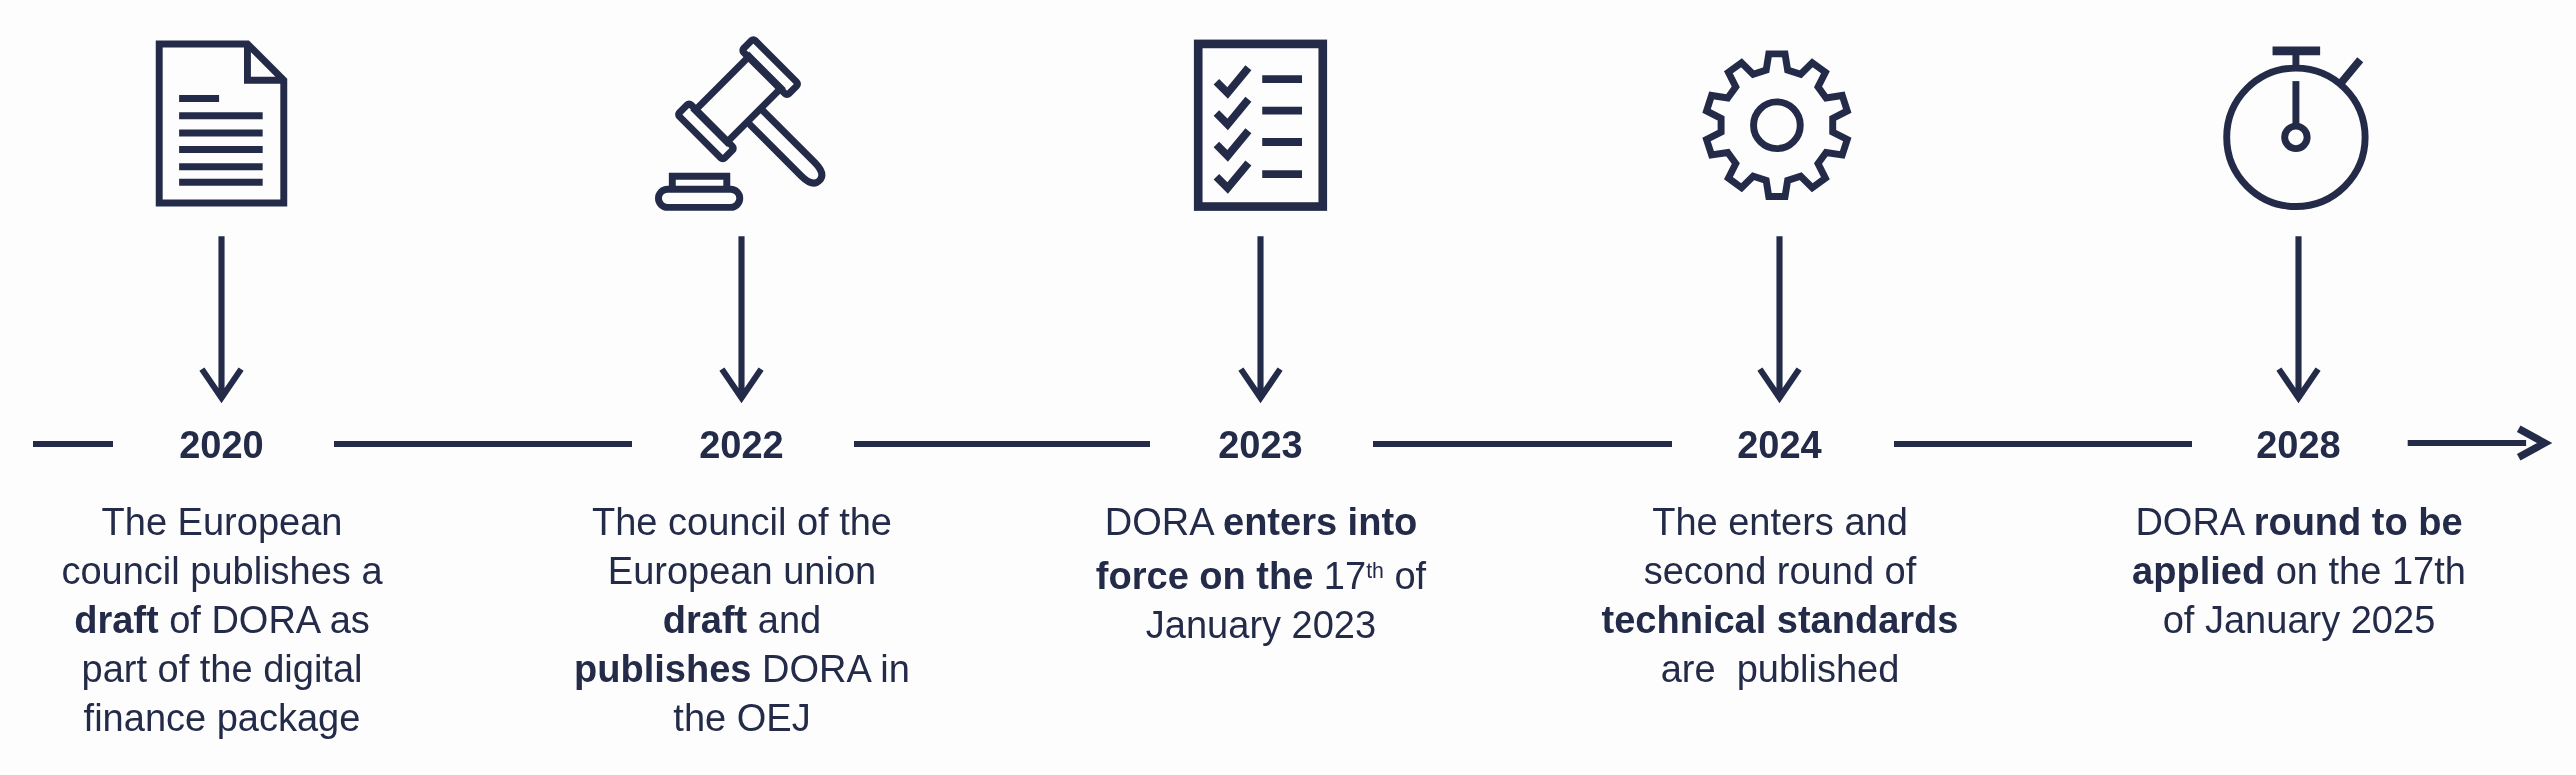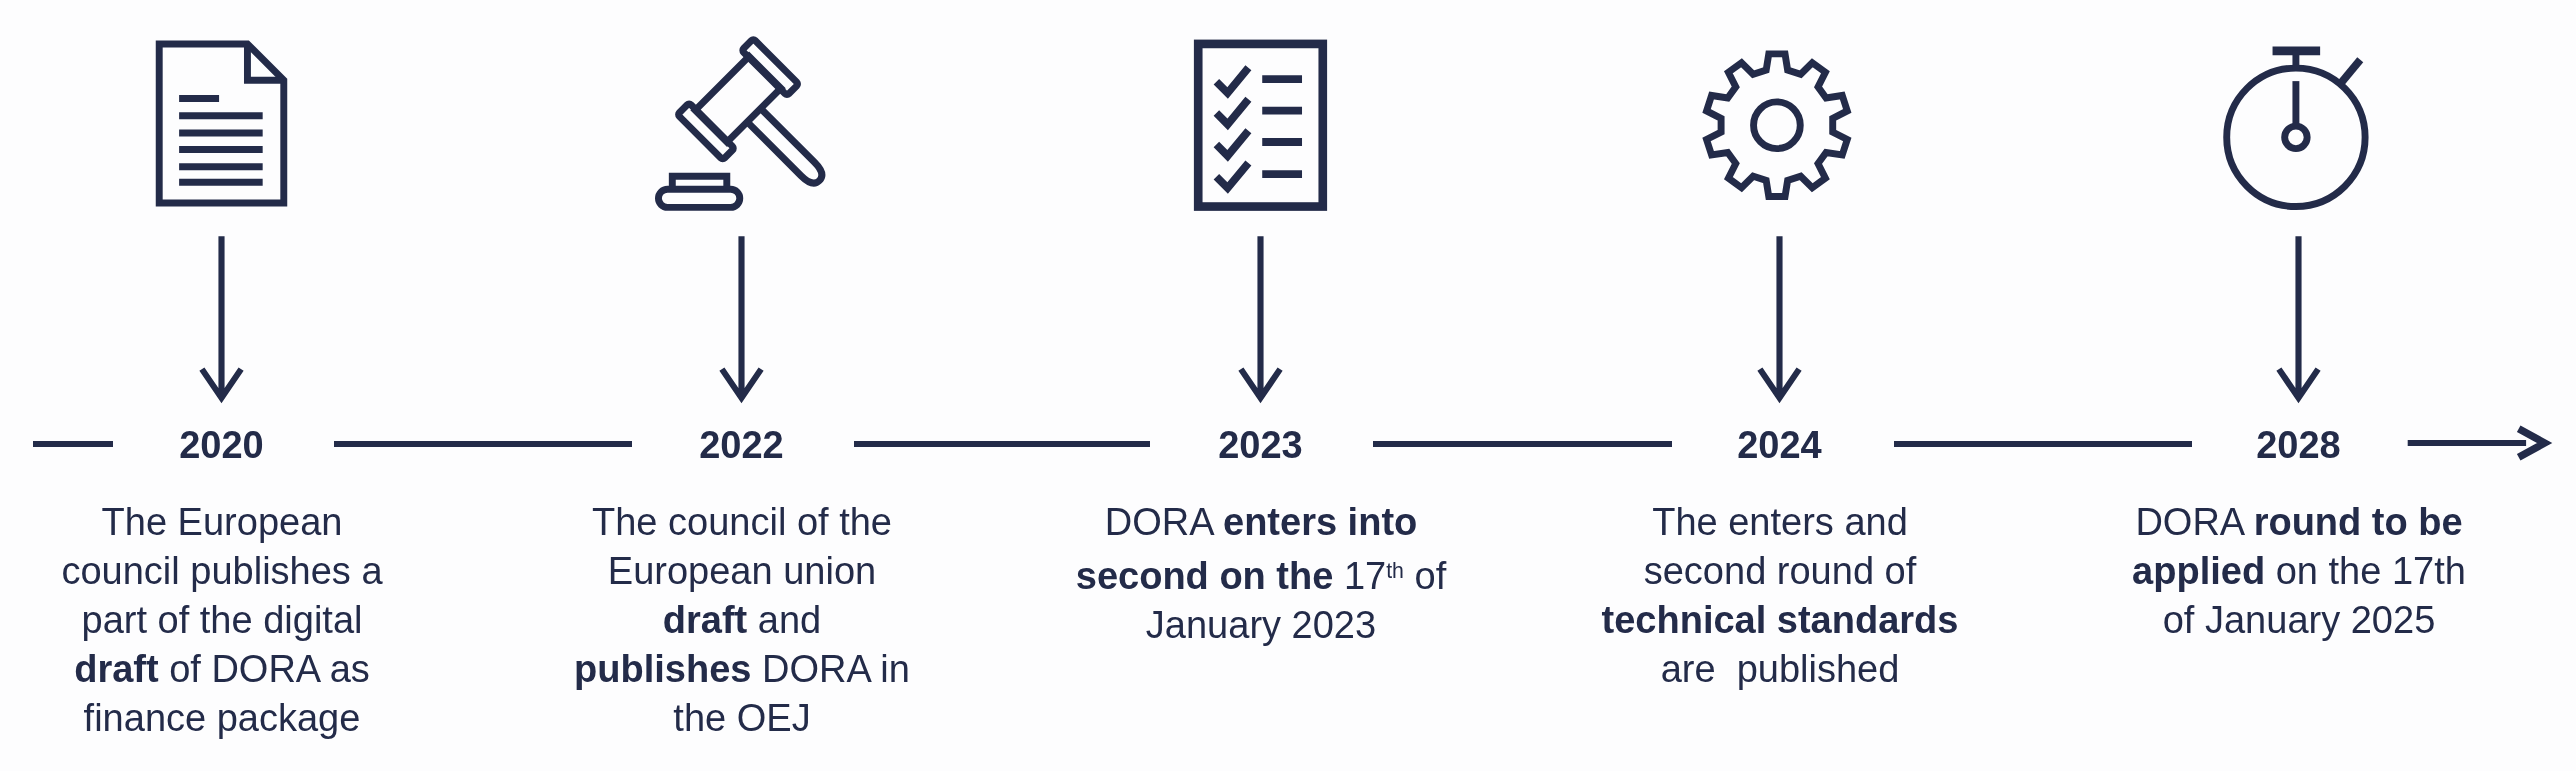--- a/index.html
+++ b/index.html
@@ -60,22 +60,22 @@
         <path class="ic" d="M25.5,35.5 H48.6 M25.5,45.5 H73.8 M25.5,55.5 H73.8 M25.5,65 H73.8 M25.5,75 H73.8 M25.5,84 H73.8"></path>
       </svg>
     </div>
     <svg class="arrow-down m0" width="49" height="171" viewBox="0 0 80 276">
       <path class="ic" style="stroke-width:10" d="M40,2 V262 M8,219 L40,266 L72,219"></path>
     </svg>
     <div class="year m0">2020</div>
     <div class="desc m0">
         <div class="desc-line"><span>The European</span></div>
         <div class="desc-line"><span>council publishes a</span></div>
+        <div class="desc-line"><b>draft</b><span> of DORA as</span></div>
         <div class="desc-line"><span>part of the digital</span></div>
-        <div class="desc-line"><b>draft</b><span> of DORA as</span></div>
         <div class="desc-line"><span>finance package</span></div>
       </div>
   </div>
 
   <div>
     <div class="icon-wrap m1">
       <svg width="173" height="173" viewBox="0 0 100 100">
         <g transform="translate(48,36) rotate(-45)">
           <rect class="ic" x="-22" y="-13" width="44" height="26"></rect>
           <rect class="ic" x="-31" y="-18.5" width="9.5" height="37" rx="1.5"></rect>
@@ -106,21 +106,21 @@
         <path class="ic" style="stroke-width:4.5" d="M24.5,25.8 l6.5,6.5 L43,17.8 M24.5,44 l6.5,6.5 L43,36 M24.5,62.2 l6.5,6.5 L43,54.2 M24.5,80.8 l6.5,6.5 L43,72.8"></path>
         <path class="ic" style="stroke-width:4.5" d="M51,24.3 H74 M51,42.5 H74 M51,60.7 H74 M51,79.3 H74"></path>
       </svg>
     </div>
     <svg class="arrow-down m2" width="49" height="171" viewBox="0 0 80 276">
       <path class="ic" style="stroke-width:10" d="M40,2 V262 M8,219 L40,266 L72,219"></path>
     </svg>
     <div class="year m2">2023</div>
     <div class="desc m2">
         <div class="desc-line"><span>DORA </span><b>enters into</b></div>
-        <div class="desc-line"><b>second on the</b><span> 17</span><span class="sup">th</span><span> of</span></div>
+        <div class="desc-line"><b>force on the</b><span> 17</span><span class="sup">th</span><span> of</span></div>
         <div class="desc-line"><span>January 2023</span></div>
       </div>
   </div>
 
   <div>
     <div class="icon-wrap m3">
       <svg width="173" height="173" viewBox="0 0 100 100">
         <path class="ic" id="gear-path" d="M42.30,19.10 L43.80,9.77 L53.20,9.77 L54.70,19.10 L62.24,21.54 L62.24,21.54 L68.94,14.88 L76.54,20.40 L72.27,28.84 L76.93,35.24 L76.93,35.24 L86.26,33.79 L89.17,42.73 L80.76,47.04 L80.76,54.96 L80.76,54.96 L89.17,59.27 L86.26,68.21 L76.93,66.76 L72.27,73.16 L72.27,73.16 L76.54,81.60 L68.94,87.12 L62.24,80.46 L54.70,82.90 L54.70,82.90 L53.20,92.23 L43.80,92.23 L42.30,82.90 L34.76,80.46 L34.76,80.46 L28.06,87.12 L20.46,81.60 L24.73,73.16 L20.07,66.76 L20.07,66.76 L10.74,68.21 L7.83,59.27 L16.24,54.96 L16.24,47.04 L16.24,47.04 L7.83,42.73 L10.74,33.79 L20.07,35.24 L24.73,28.84 L24.73,28.84 L20.46,20.40 L28.06,14.88 L34.76,21.54 L42.30,19.10 Z"></path>
         <circle class="ic" cx="48.5" cy="51" r="13.5"></circle>
       </svg>

